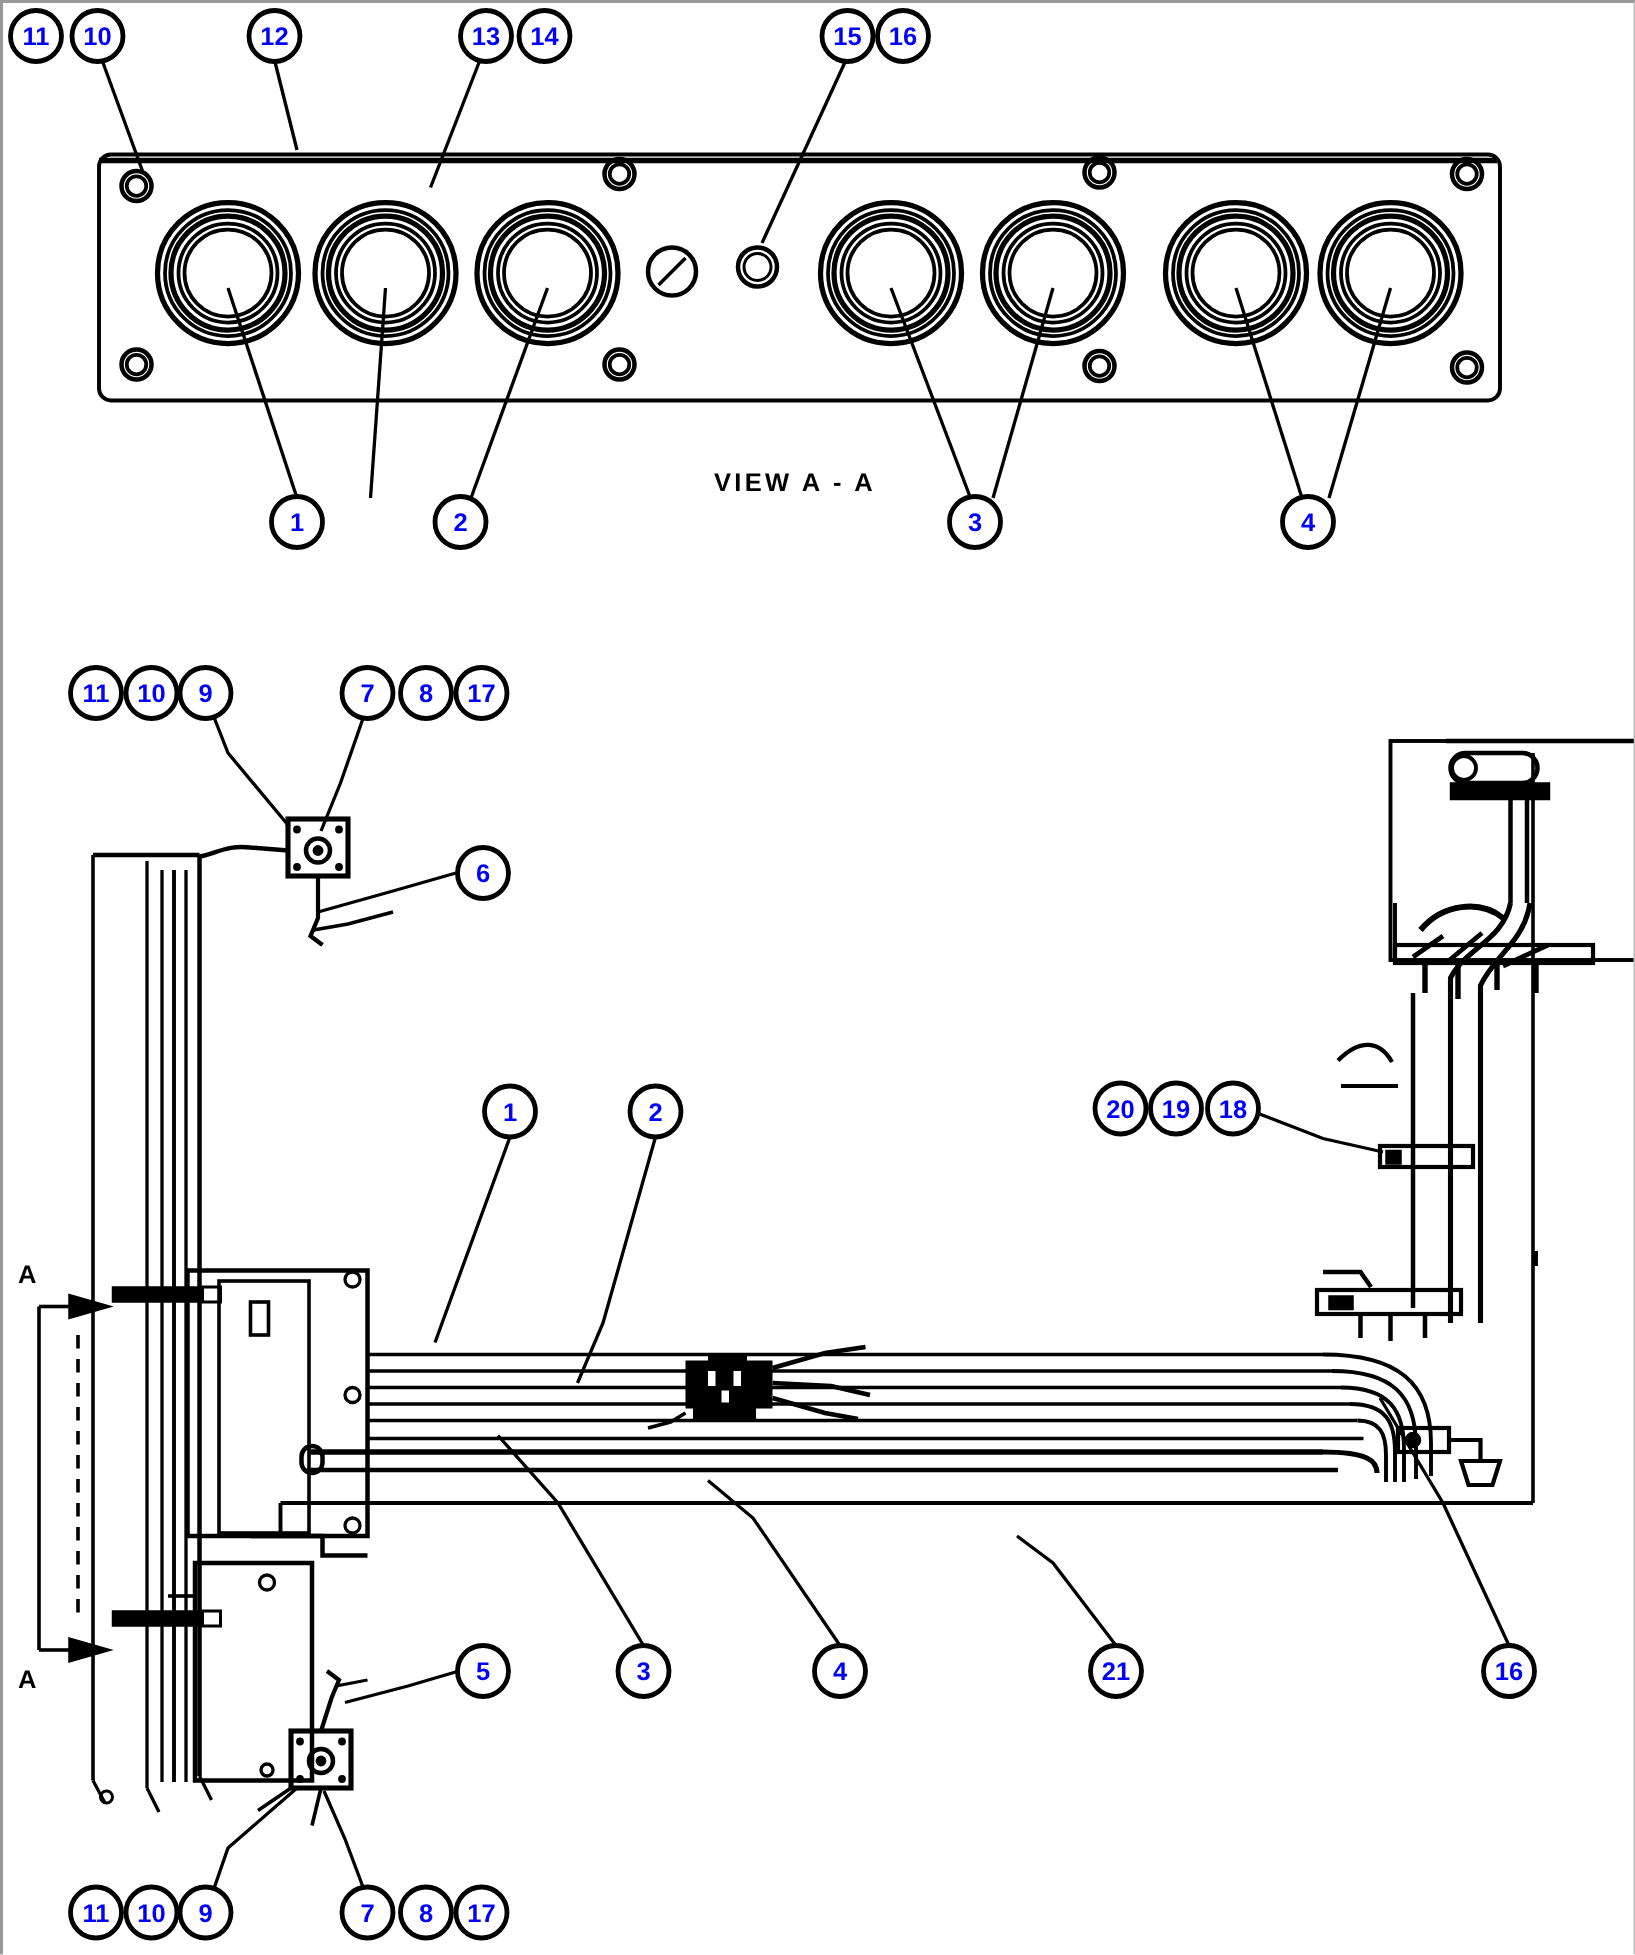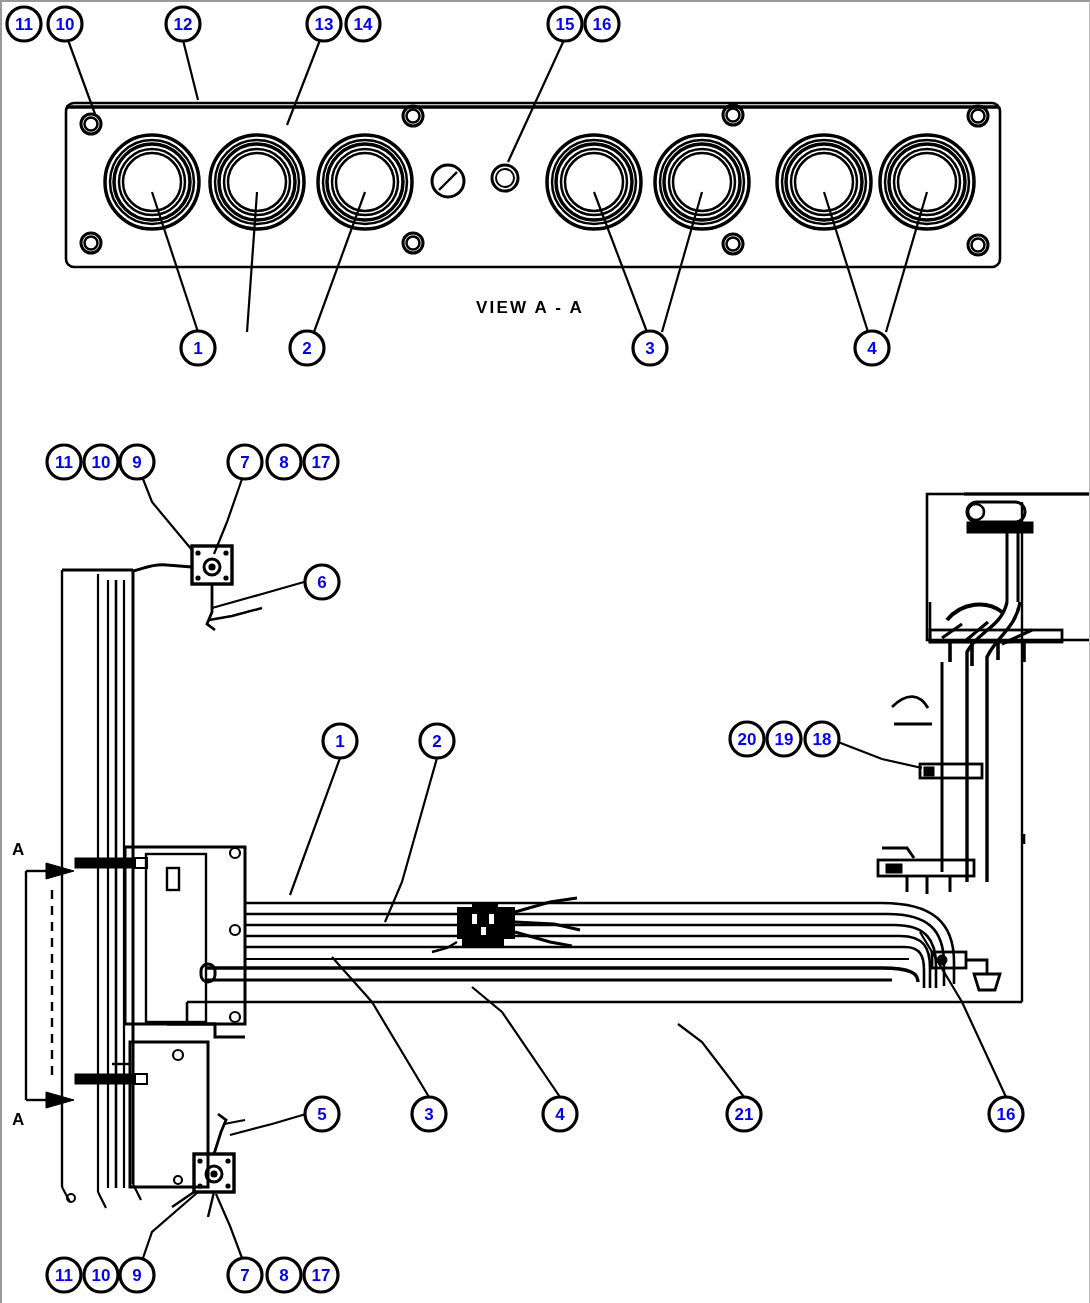--- a/index.html
+++ b/index.html
@@ -3,21 +3,21 @@
 <meta charset="utf-8">
 <style>
   html,body{margin:0;padding:0;background:#ffffff;}
   body{font-family:"Liberation Sans",sans-serif;}
   #page{position:relative;width:1090px;height:1303px;background:#ffffff;overflow:hidden;
         border-top:2px solid #999;border-left:2px solid #999;border-right:1px solid #bbb;
         box-sizing:border-box;}
   #art{position:absolute;left:0;top:0;width:1090px;height:1303px;}
   .lbl{position:absolute;font-family:"Liberation Sans",sans-serif;}
   #viewaa{font-size:17px;font-weight:bold;letter-spacing:2.2px;color:#000;
-          left:474px;top:296px;}
+          left:474px;top:310px;}
   .secmark{font-size:17px;font-weight:bold;color:#000;}
 </style>
 </head>
 <body>
 
 <div id="page">
 
   <svg id="art" viewBox="0 0 1090 1303">
     <defs>
       <g id="conn">

